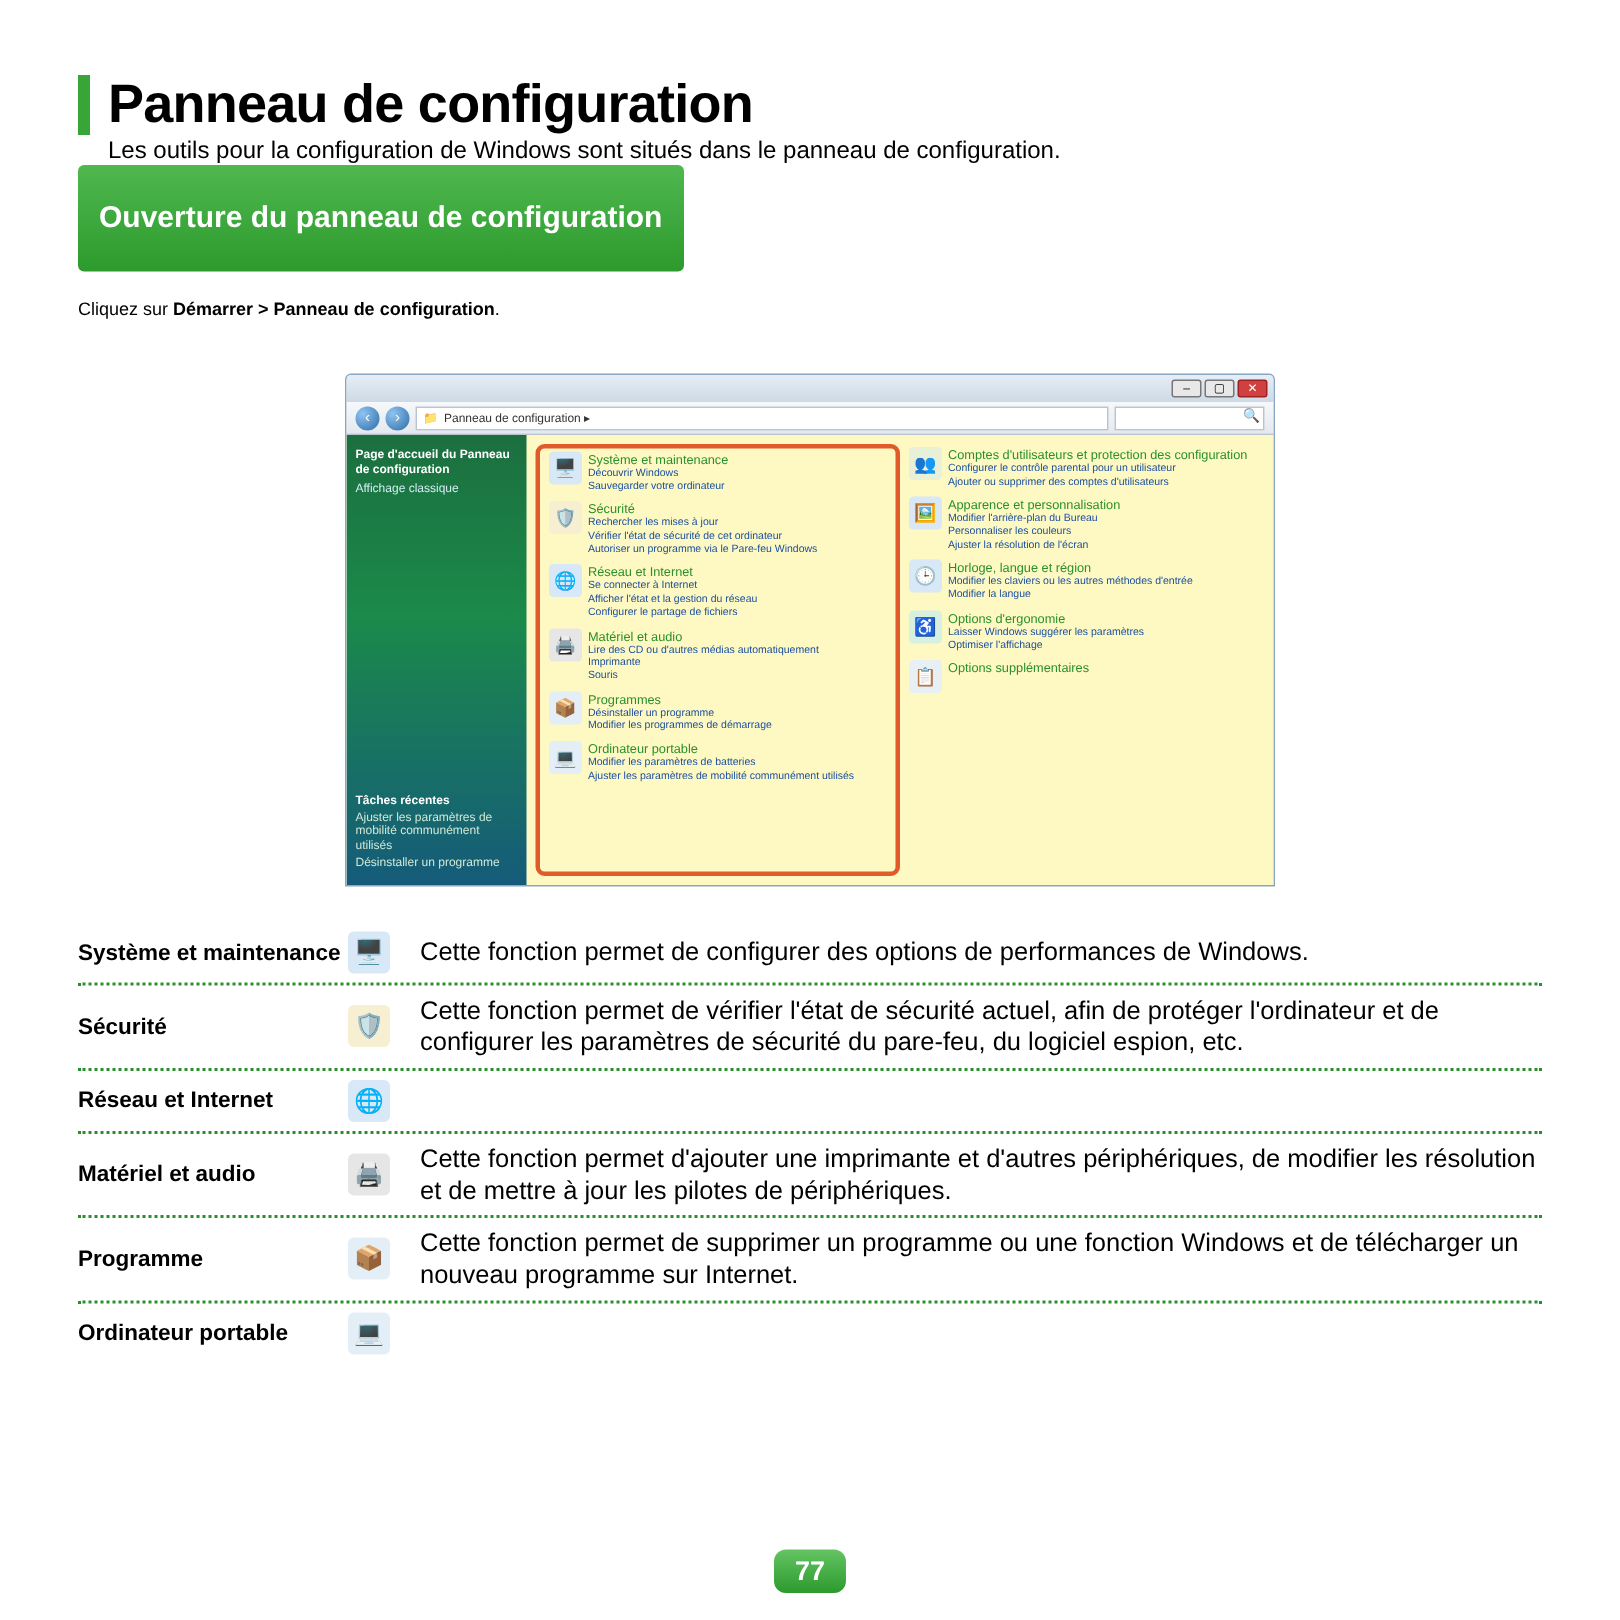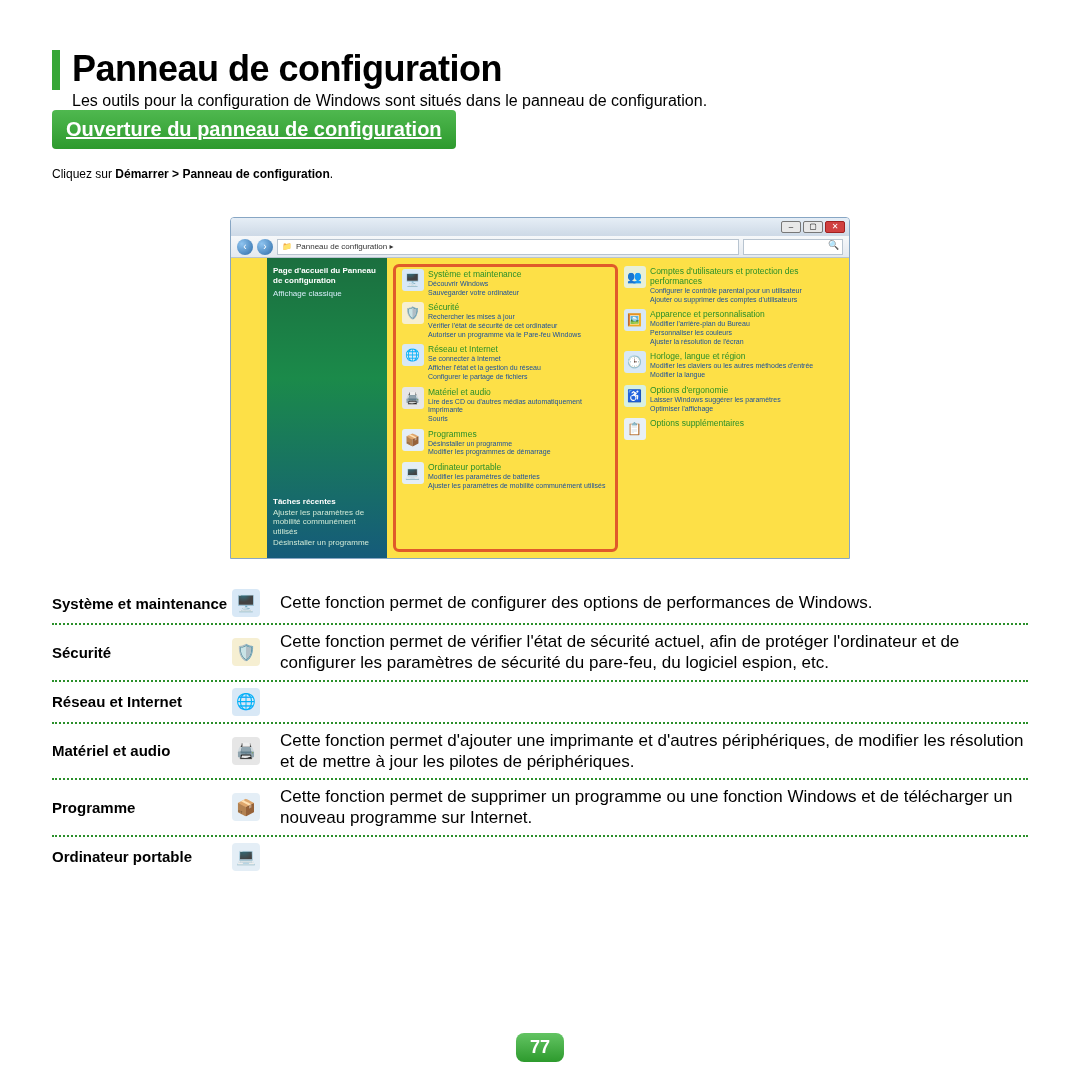--- a/index.html
+++ b/index.html
@@ -31,24 +31,23 @@
   .intro {
     font-size: 16px;
     margin-left: 20px;
   }
   .section-banner {
     display: inline-block;
     background: linear-gradient(to bottom, #4fb84f, #2d9a2d);
     color: #fff;
     font-size: 20px;
     font-weight: 600;
-    padding: 8px 14px;
+    padding: 24px 14px;
     border-radius: 4px;
     margin-bottom: 18px;
-    text-decoration: underline;
   }
   .instruction {
     font-size: 12px;
     margin-bottom: 36px;
   }
   .instruction .bold { font-weight: 700; }
 
   
   .cp-window {
     width: 620px;
@@ -118,22 +117,21 @@
   .search-box::after {
     content: "🔍";
     position: absolute;
     right: 2px; top: 0;
     font-size: 9px;
     color: #5a7ea8;
   }
   .cp-body {
     display: flex;
     height: 300px;
-    background: #fde047;
-    padding-left: 36px;
+    background: #fef9c3;
   }
   .cp-sidebar {
     width: 120px;
     background: linear-gradient(to bottom, #1b6f3f 0%, #1b8a4a 40%, #155b7a 100%);
     color: #fff;
     padding: 8px 6px;
     font-size: 8px;
     display: flex;
     flex-direction: column;
   }
@@ -346,21 +344,21 @@
                 <div>Modifier les paramètres de batteries</div>
                 <div>Ajuster les paramètres de mobilité communément utilisés</div>
               </div>
             </div>
           </div>
         </div>
       <div class="cp-col" id="cp-right">
           <div class="cp-item">
             <div class="ic" style="background: rgb(232, 240, 216);">👥</div>
             <div class="txt">
-              <div class="t-title">Comptes d'utilisateurs et protection des performances</div>
+              <div class="t-title">Comptes d'utilisateurs et protection des configuration</div>
               <div class="t-sub">
                 <div>Configurer le contrôle parental pour un utilisateur</div>
                 <div>Ajouter ou supprimer des comptes d'utilisateurs</div>
               </div>
             </div>
           </div>
           <div class="cp-item">
             <div class="ic" style="background: rgb(216, 232, 246);">🖼️</div>
             <div class="txt">
               <div class="t-title">Apparence et personnalisation</div>

